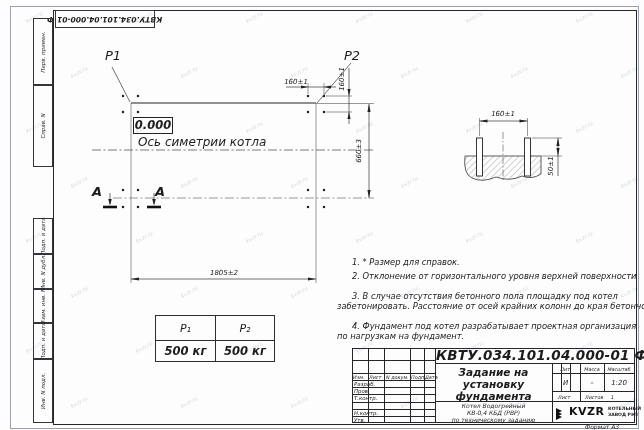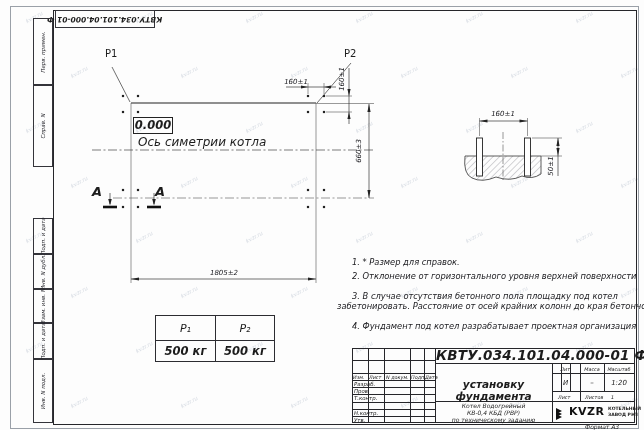--- a/index.html
+++ b/index.html
@@ -14,21 +14,21 @@
   .sidebox{left:33px;width:20px;border:0.8px solid #34343a;box-sizing:border-box;}
   .sidebox span{position:absolute;left:50%;top:50%;transform:translate(-50%,-50%) rotate(-90deg);
        white-space:nowrap;font-size:5.5px;font-style:italic;color:#2a2a30;}
   
   .stamp{left:55px;top:10px;width:100px;height:18px;border:0.9px solid #34343a;box-sizing:border-box;
        display:flex;align-items:center;justify-content:center;}
   .stamp span{transform:rotate(180deg);font-size:7.5px;font-weight:bold;font-style:italic;white-space:nowrap;}
   
   .dim{font-size:7px;font-style:italic;white-space:nowrap;color:#17171c;}
   .rot90{transform:rotate(-90deg);transform-origin:center;}
-  .plabel{font-size:10px;}
+  .plabel{font-size:13px;font-style:italic;}
   .elev{left:133px;top:117px;width:38px;height:15px;border:0.9px solid #222;
         font-size:11.5px;font-weight:bold;font-style:italic;line-height:15px;text-align:center;}
   .axis-label{left:138px;top:135px;font-size:12px;font-style:italic;white-space:nowrap;}
   .sec-letter{font-size:13px;font-style:italic;font-weight:bold;}
   .sec-title{left:462px;top:83px;width:84px;font-size:13px;font-style:italic;font-weight:bold;white-space:nowrap;}
   
   .ltable{left:155px;top:315px;width:120px;height:47px;border:1px solid #2c2c31;box-sizing:border-box;}
   .ltable .cell{position:absolute;box-sizing:border-box;display:flex;align-items:center;justify-content:center;
         font-style:italic;}
   
@@ -235,20 +235,21 @@
     <div class="cell" style="left:60px;top:0;width:58px;height:25px;border-bottom:0.8px solid #2c2c31;font-size:11px;">P₂</div>
     <div class="cell" style="left:0;top:25px;width:60px;height:20px;border-right:0.8px solid #2c2c31;font-size:11.5px;font-weight:bold;">500 кг</div>
     <div class="cell" style="left:60px;top:25px;width:58px;height:20px;font-size:11.5px;font-weight:bold;">500 кг</div>
   </div>
 
   <div class="note-line note-first" style="top:257px;">1. * Размер для справок.</div>
   <div class="note-line note-first" style="top:271px;">2. Отклонение от горизонтального уровня верхней поверхности</div>
   <div class="note-line note-first" style="top:291px;">3. В случае отсутствия бетонного пола площадку под котел</div>
   <div class="note-line" style="top:301px;">забетонировать. Расстояние от осей крайних колонн до края бетонной</div>
   <div class="note-line note-first" style="top:321px;">4. Фундамент под котел разрабатывает проектная организация</div>
+  <div class="note-line" style="top:331px;">по нагрузкам на фундамент.</div>
 
   <div class="abs" style="left:352px;top:348px;width:283px;height:75px;border:1.3px solid #26262a;box-sizing:border-box;"></div>
 
   <div class="abs tb-line" style="left:368px;top:348px;width:0.8px;height:75px;"></div>
   <div class="abs tb-line" style="left:384px;top:348px;width:0.8px;height:75px;"></div>
   <div class="abs tb-line" style="left:410px;top:348px;width:0.8px;height:75px;"></div>
   <div class="abs tb-line" style="left:424px;top:348px;width:0.8px;height:75px;"></div>
   <div class="abs tb-line" style="left:435px;top:348px;width:1px;height:75px;"></div>
   <div class="abs tb-line" style="left:552px;top:363px;width:1px;height:60px;"></div>
   <div class="abs tb-line" style="left:561px;top:363px;width:0.8px;height:28px;"></div>
@@ -276,20 +277,21 @@
   <div class="abs tb-head" style="left:386px;top:374px;">N докум.</div>
   <div class="abs tb-head" style="left:411px;top:374px;">Подп.</div>
   <div class="abs tb-head" style="left:425px;top:374px;">Дата</div>
   <div class="abs tb-label" style="left:354px;top:381px;">Разраб.</div>
   <div class="abs tb-label" style="left:354px;top:388px;">Пров.</div>
   <div class="abs tb-label" style="left:354px;top:395px;">Т.контр.</div>
   <div class="abs tb-label" style="left:354px;top:403px;"></div>
   <div class="abs tb-label" style="left:354px;top:410px;">Н.контр.</div>
   <div class="abs tb-label" style="left:354px;top:417px;">Утв.</div>
 
+  <div class="abs doc-title ctr" style="left:437px;top:366px;width:113px;">Задание на</div>
   <div class="abs doc-title ctr" style="left:437px;top:378px;width:113px;">установку</div>
   <div class="abs doc-title ctr" style="left:437px;top:390px;width:113px;">фундамента</div>
   <div class="abs doc-sub ctr" style="left:437px;top:402px;width:113px;">Котел Водогрейный</div>
   <div class="abs doc-sub ctr" style="left:437px;top:409px;width:113px;">КВ-0,4  КБД  (РВР)</div>
   <div class="abs doc-sub ctr" style="left:437px;top:416px;width:113px;">по техническому заданию</div>
 
   <div class="abs tb-head ctr" style="left:552px;top:366px;width:28px;">Лит.</div>
   <div class="abs tb-head ctr" style="left:580px;top:366px;width:24px;">Масса</div>
   <div class="abs tb-head ctr" style="left:604px;top:366px;width:30px;">Масштаб</div>
   <div class="abs tb-label ctr" style="left:561px;top:379px;width:9px;font-size:7px;">И</div>

